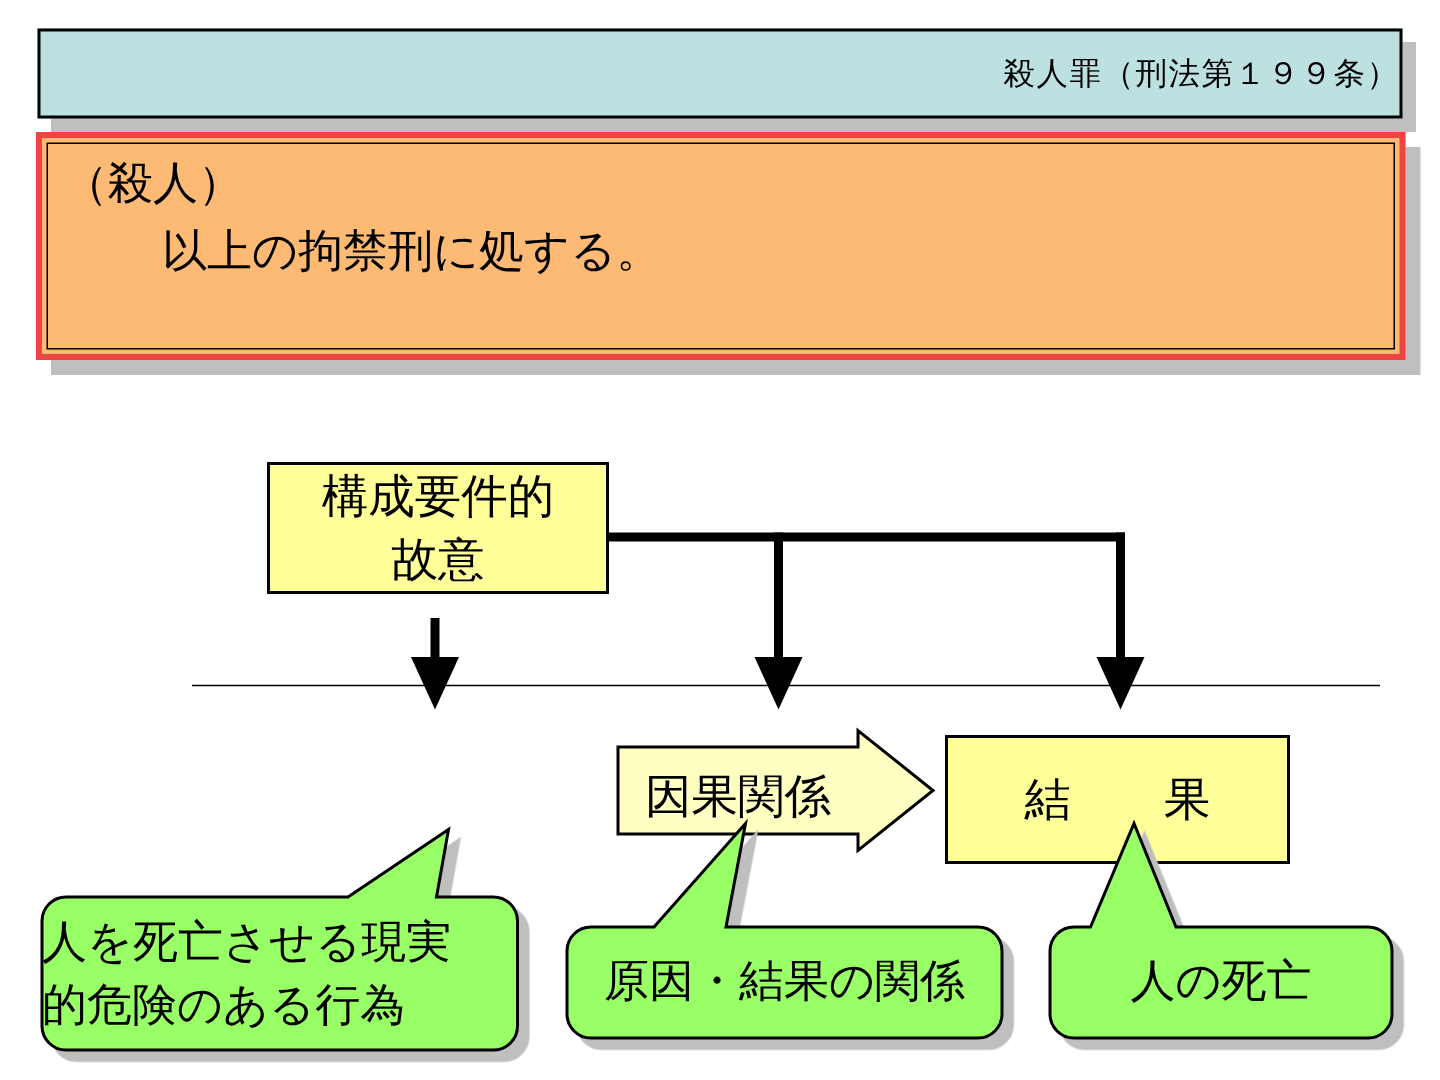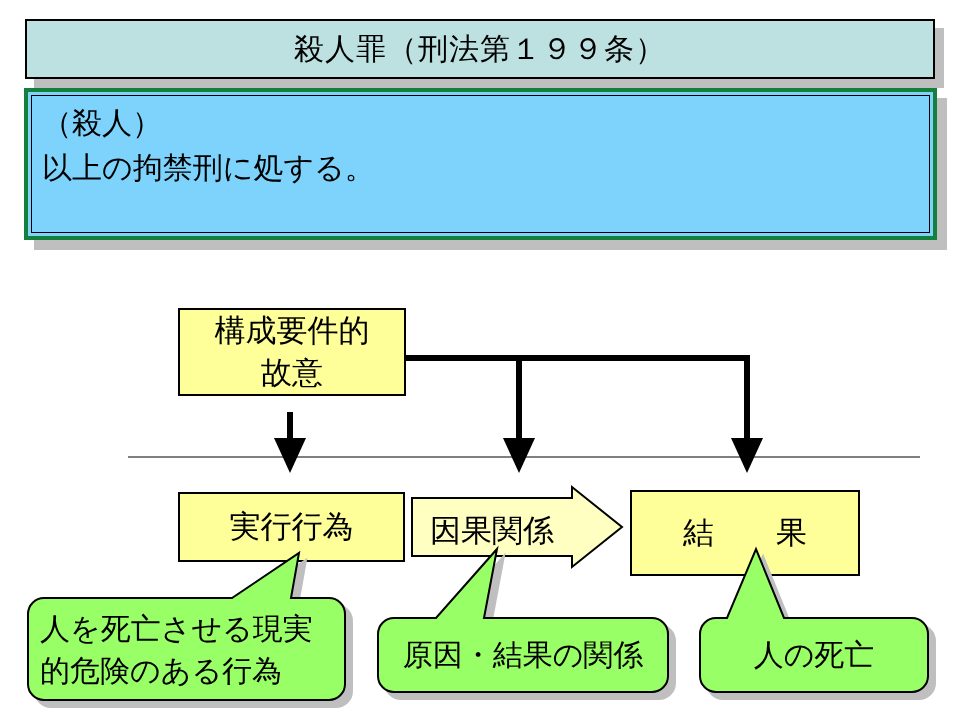--- a/index.html
+++ b/index.html
@@ -13,37 +13,37 @@
   html,body{margin:0;padding:0;background:#fff;}
   .slide{
     position:relative;width:960px;height:720px;background:#fff;overflow:hidden;
     font-family:"Liberation Sans",sans-serif;color:#000;
   }
   
   .title-box{
     position:absolute;left:25px;top:19px;width:910px;height:60px;
     background:var(--title-fill);border:2px solid #000;box-sizing:border-box;
     box-shadow:9px 9px 0 var(--shadow-gray);
-    display:flex;align-items:center;justify-content:center;
-    font-size:30px;letter-spacing:1px;
+    display:flex;align-items:center;justify-content:flex-end;
+    font-size:21px;letter-spacing:1px;
   }
   
   .statute-box{
     position:absolute;left:24px;top:88px;width:913px;height:152px;
-    background:#7dd3fc;border:4px solid #15803d;box-sizing:border-box;
+    background:#fdba74;border:4px solid #ef4444;box-sizing:border-box;
     box-shadow:10px 10px 0 var(--shadow-gray);
   }
   .statute-inner{
     position:absolute;left:3px;top:3px;right:3px;bottom:3px;
     border:1px solid #000;
     padding:4px 8px 0 10px;box-sizing:border-box;
     font-size:30px;line-height:45px;white-space:nowrap;
   }
   .statute-line2{margin-left:24px;}
-  .statute-line3{}
+  .statute-line3{margin-left:66px;}
   .blue{color:var(--highlight-blue);}
   
   .layer{position:absolute;left:0;top:0;width:960px;height:720px;}
   .z1{z-index:1}.z2{z-index:2}.z3{z-index:3}
   .connector{stroke:#000;stroke-width:6;}
   .thinline{stroke:#000;stroke-width:1;}
   .arrowhead{fill:#000;stroke:none;}
   .causation-shape{fill:var(--arrow-yellow);stroke:#000;stroke-width:2;}
   .callout-shape{fill:var(--callout-green);stroke:#000;stroke-width:2;filter:drop-shadow(7px 7px 0 var(--shadow-gray));}
   
@@ -54,21 +54,21 @@
   }
   .intent-box{left:178px;top:308px;width:228px;height:88px;}
   .act-box{left:178px;top:492px;width:227px;height:70px;}
   .result-box{left:630px;top:490px;width:230px;height:86px;}
   
   .overlay-label{
     position:absolute;display:flex;align-items:center;justify-content:center;
     font-size:31px;z-index:4;white-space:pre-line;text-align:left;line-height:42px;
   }
   .causation-label{left:412px;top:498px;width:160px;height:65px;}
-  .callout-act-label{left:40px;top:600px;width:300px;height:100px;justify-content:flex-start;text-align:left;font-size:30px;}
+  .callout-act-label{left:28px;top:600px;width:300px;height:100px;justify-content:flex-start;text-align:left;font-size:30px;}
   .callout-causation-label{left:378px;top:618px;width:290px;height:74px;font-size:30px;}
   .callout-result-label{left:700px;top:618px;width:228px;height:74px;font-size:30px;}
 </style>
 </head>
 <body>
 
 <div class="slide">
 
   <div class="title-box">
     <span>殺人罪（刑法第１９９条）</span>
@@ -89,23 +89,20 @@
     <polygon class="arrowhead" points="274,438 306,438 290,473"></polygon>
     <polygon class="arrowhead" points="503,438 535,438 519,473"></polygon>
     <polygon class="arrowhead" points="731,438 763,438 747,473"></polygon>
     <line class="thinline" x1="128" y1="457" x2="920" y2="457"></line>
   </svg>
 
   <div class="ybox intent-box">
     <span>構成要件的
 故意</span>
   </div>
-  <div class="ybox act-box">
-    <span>実行行為</span>
-  </div>
   <div class="ybox result-box">
     <span>結　　果</span>
   </div>
 
   <svg class="layer z2" viewBox="0 0 960 720">
     <polygon class="causation-shape" points="412,498 572,498 572,487 622,527 572,567 572,556 412,556"></polygon>
   </svg>
   <div class="overlay-label causation-label">
     <span>因果関係</span>
   </div>

